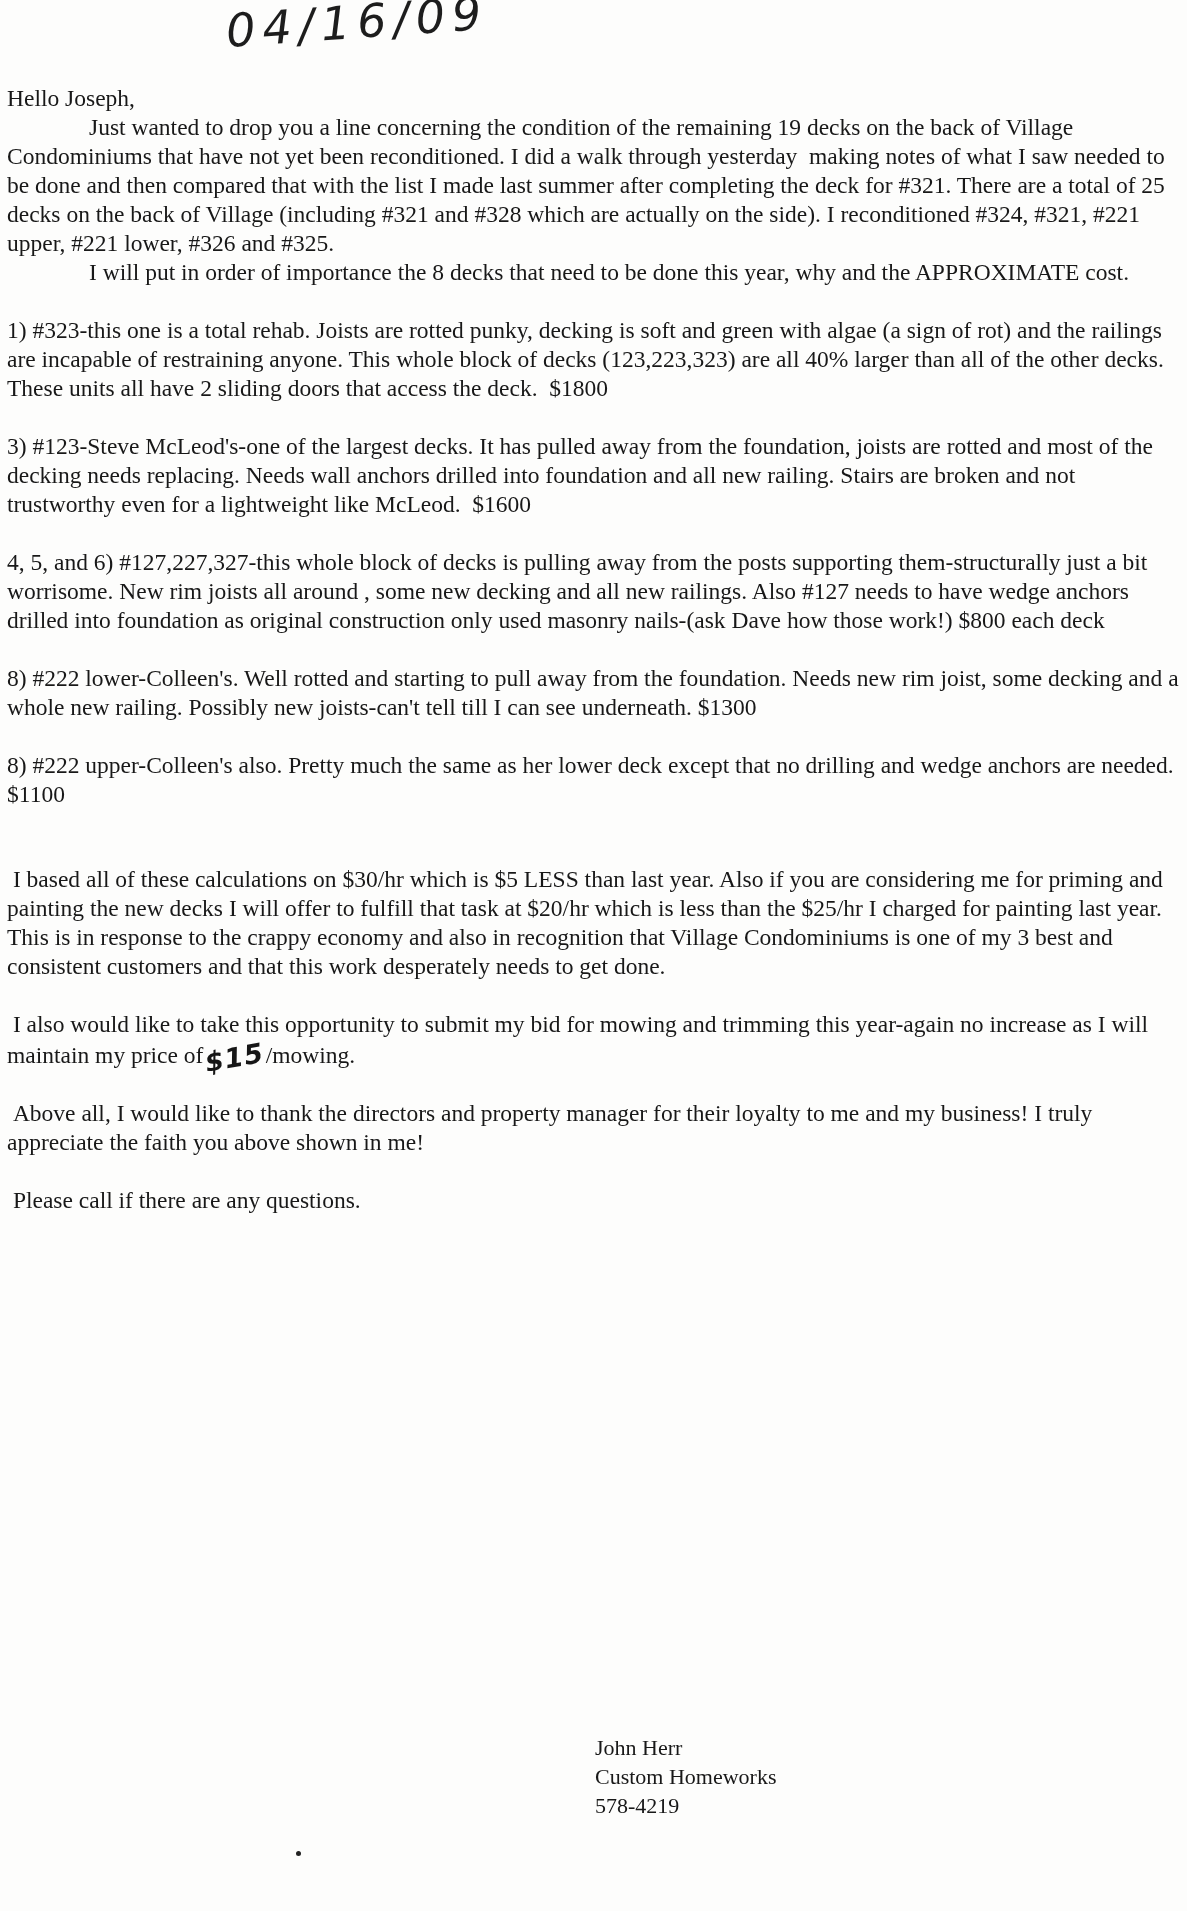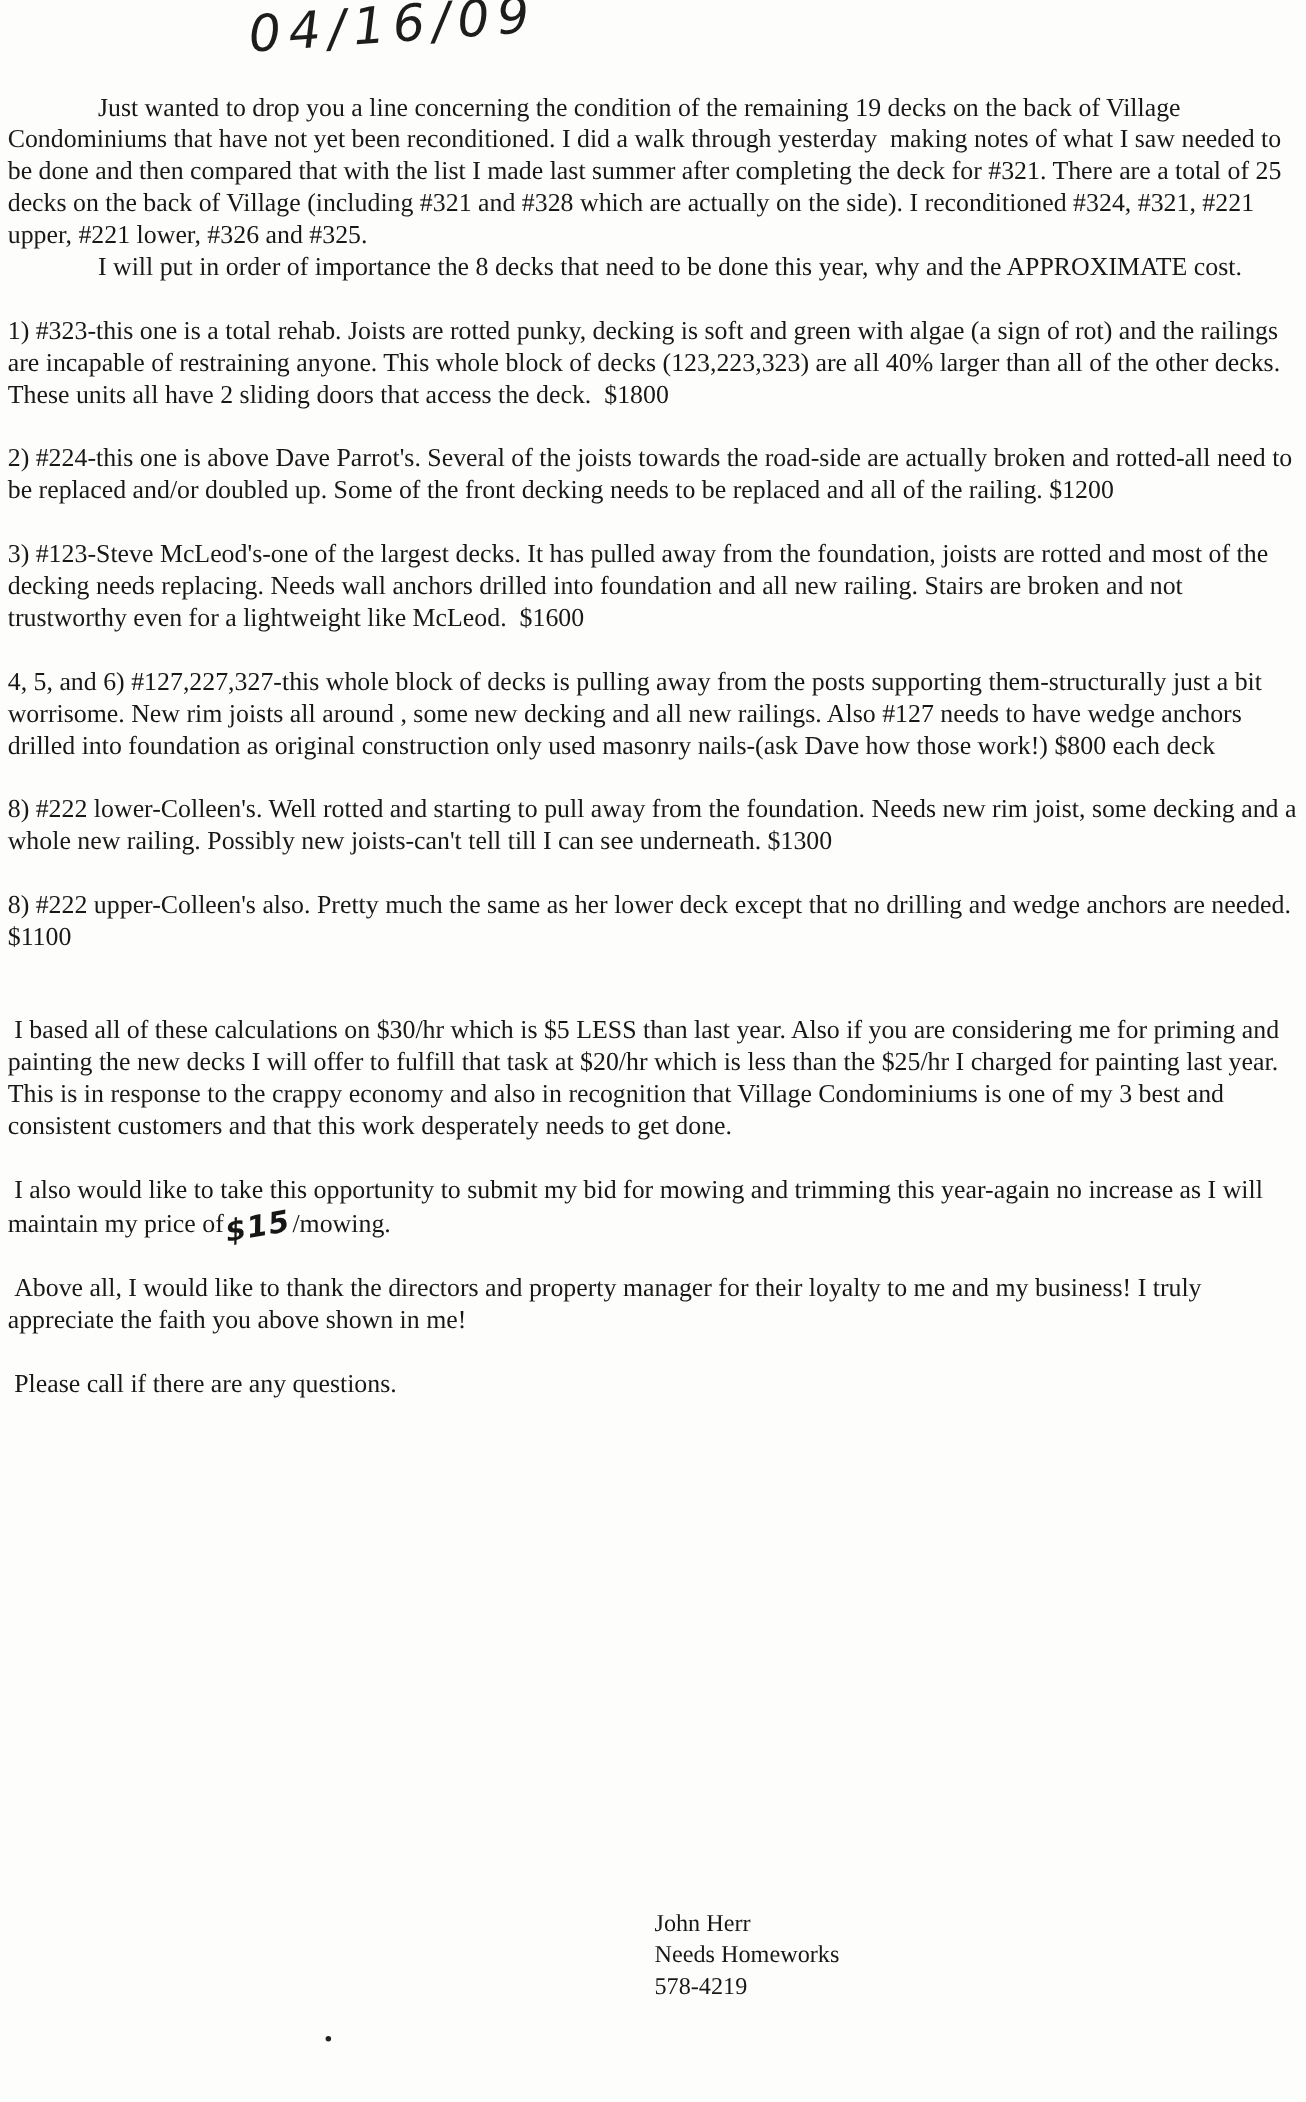--- a/index.html
+++ b/index.html
@@ -82,28 +82,28 @@
     background: #222;
   }
 </style>
 </head>
 <body>
 
 <div class="hand-date">04/16/09</div>
 
 <div class="page">
 
+  <p class="salutation">Hello Joseph,</p>
 
   <p class="indent">Just wanted to drop you a line concerning the condition of the remaining 19 decks on the back of Village Condominiums that have not yet been reconditioned. I did a walk through yesterday  making notes of what I saw needed to be done and then compared that with the list I made last summer after completing the deck for #321. There are a total of 25 decks on the back of Village (including #321 and #328 which are actually on the side). I reconditioned #324, #321, #221 upper, #221 lower, #326 and #325.</p>
 
   <p class="indent para-gap">I will put in order of importance the 8 decks that need to be done this year, why and the APPROXIMATE cost.</p>
 
   <p class="para-gap items-start">1) #323-this one is a total rehab. Joists are rotted punky, decking is soft and green with algae (a sign of rot) and the railings are incapable of restraining anyone. This whole block of decks (123,223,323) are all 40% larger than all of the other decks. These units all have 2 sliding doors that access the deck.  $1800</p>
 
-  <p class="para-gap">2) #224-this one is above Dave Parrot's. Several of the joists towards the road-side are actually broken and rotted-all need to be replaced and/or doubled up. Some of the front decking needs to be replaced and all of the railing. $1200</p>
 
   <p class="para-gap">3) #123-Steve McLeod's-one of the largest decks. It has pulled away from the foundation, joists are rotted and most of the decking needs replacing. Needs wall anchors drilled into foundation and all new railing. Stairs are broken and not trustworthy even for a lightweight like McLeod.  $1600</p>
 
   <p class="para-gap">4, 5, and 6) #127,227,327-this whole block of decks is pulling away from the posts supporting them-structurally just a bit worrisome. New rim joists all around , some new decking and all new railings. Also #127 needs to have wedge anchors drilled into foundation as original construction only used masonry nails-(ask Dave how those work!) $800 each deck</p>
 
   <p class="para-gap">8) #222 lower-Colleen's. Well rotted and starting to pull away from the foundation. Needs new rim joist, some decking and a whole new railing. Possibly new joists-can't tell till I can see underneath. $1300</p>
 
   <p class="big-gap">8) #222 upper-Colleen's also. Pretty much the same as her lower deck except that no drilling and wedge anchors are needed.  $1100</p>
 
   <p class="para-gap"> I based all of these calculations on $30/hr which is $5 LESS than last year. Also if you are considering me for priming and painting the new decks I will offer to fulfill that task at $20/hr which is less than the $25/hr I charged for painting last year. This is in response to the crappy economy and also in recognition that Village Condominiums is one of my 3 best and consistent customers and that this work desperately needs to get done.</p>
@@ -111,17 +111,17 @@
   <p class="para-gap"><span> I also would like to take this opportunity to submit my bid for mowing and trimming this year-again no increase as I will maintain my price of</span><span class="hand-inline">$15</span><span>/mowing.</span></p>
 
   <p class="para-gap"> Above all, I would like to thank the directors and property manager for their loyalty to me and my business! I truly appreciate the faith you above shown in me!</p>
 
   <p> Please call if there are any questions.</p>
 
 </div>
 
 <div class="signature">
   <div>John Herr</div>
-  <div>Needs Homeworks</div>
+  <div>Custom Homeworks</div>
   <div>578-4219</div>
 </div>
 
 <div class="stray-dot"></div>
 
 </body></html>

